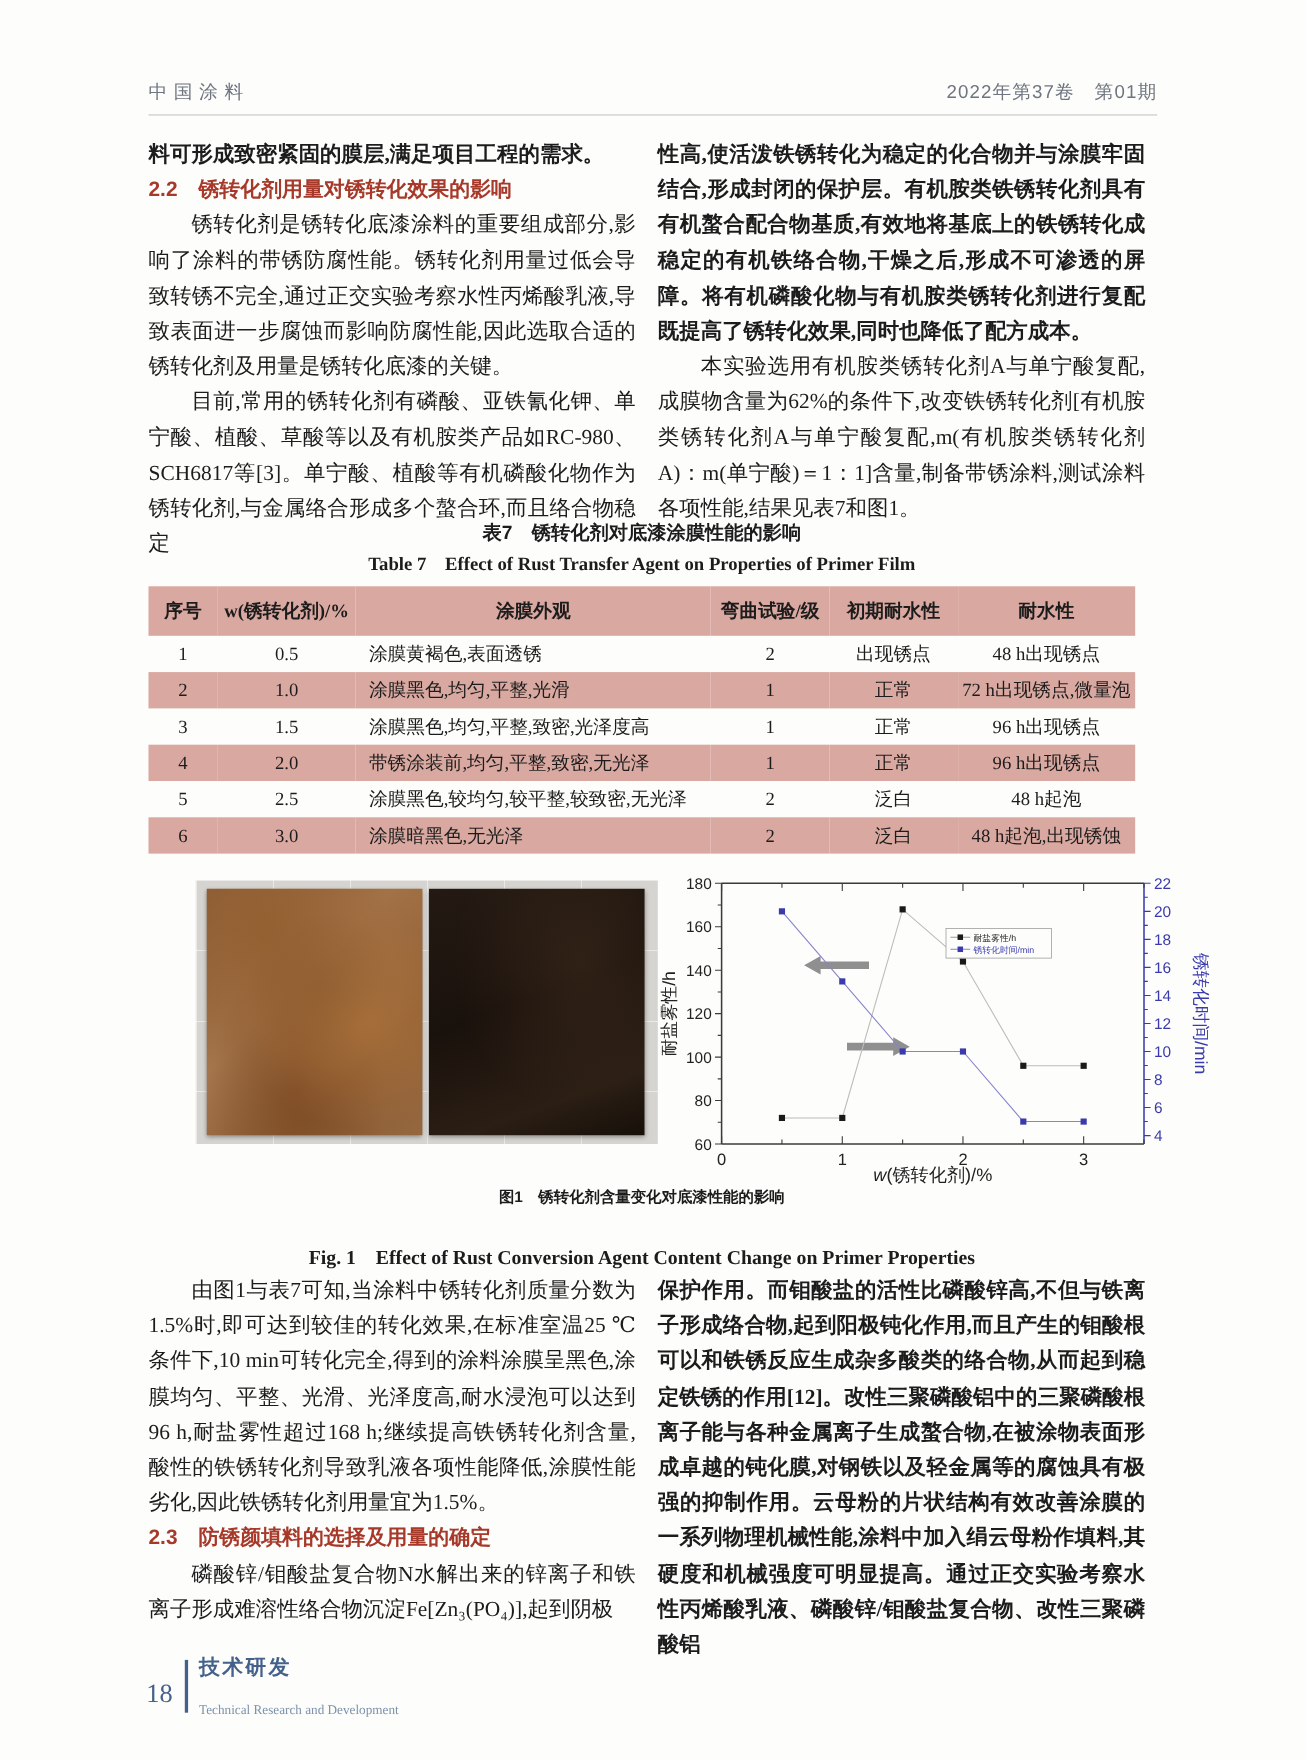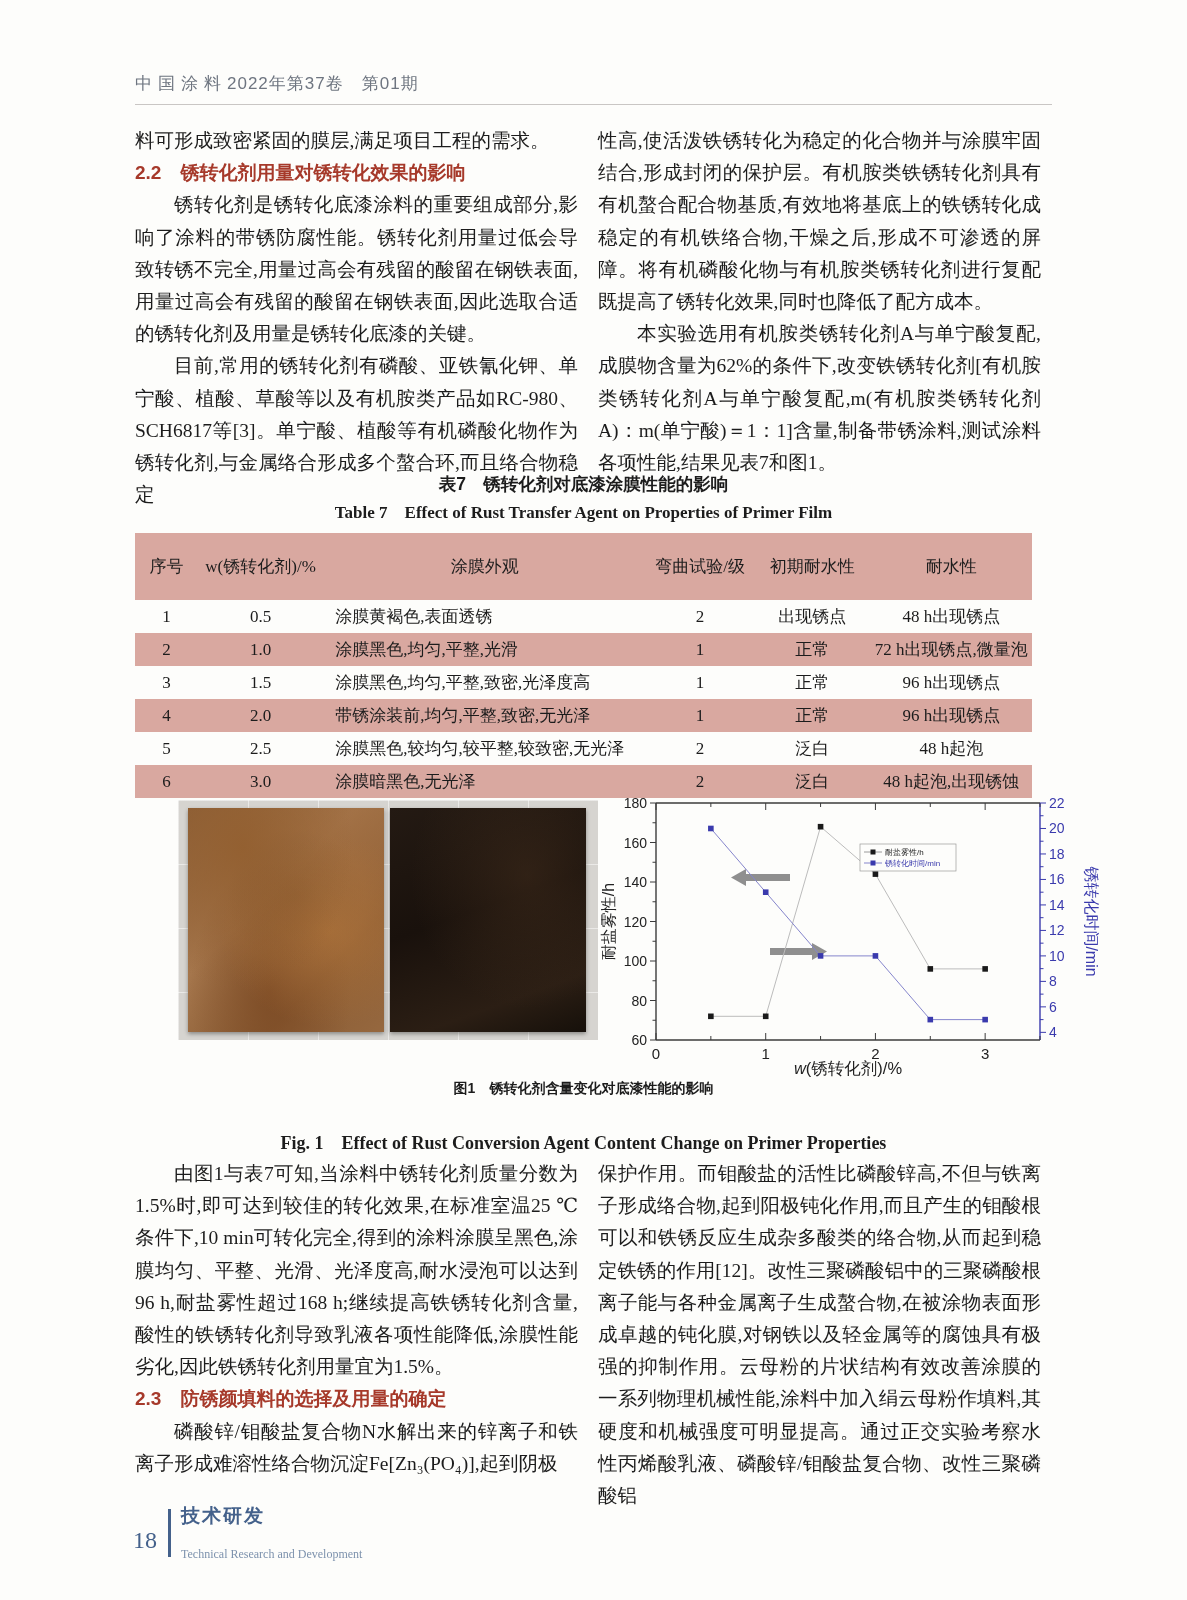--- a/index.html
+++ b/index.html
@@ -1,44 +1,44 @@
 <!DOCTYPE html>
 <html lang="zh"><head>
 <meta charset="utf-8">
 <style>
   html,body{margin:0;padding:0;background:#e9e9e9;}
   .page{position:relative;width:1187px;height:1600px;margin:0 auto;background:#fdfdfb;
         font-family:"Liberation Serif","DejaVu Serif",serif;color:#1c1c1c;overflow:hidden;}
 
   
-  .hdr{position:absolute;left:135px;top:72px;width:917px;display:flex;justify-content:flex-start;
+  .hdr{position:absolute;left:135px;top:72px;width:917px;display:flex;justify-content:space-between;
        align-items:flex-end;border-bottom:1.5px solid #c9c6c4;padding-bottom:9px;
        font-family:"Liberation Sans","DejaVu Sans",sans-serif;color:#6e7580;font-size:17px;}
   .hdr .jname{letter-spacing:6px;}
   .hdr .jissue{letter-spacing:1px;}
 
   
   .col{position:absolute;width:443px;font-size:19.5px;line-height:32.2px;text-align:justify;}
   #col-lt{left:135px;top:125px;}
   #col-rt{left:598px;top:125px;}
   #col-lb{left:135px;top:1158px;}
   #col-rb{left:598px;top:1158px;}
   .col p{margin:0;}
   .col p.ind{text-indent:2em;}
-  .col p.cont{text-indent:0;}
+  .col p.cont{text-indent:0;font-weight:bold;}
   .col p.heading{text-indent:0;color:#a6392a;font-weight:bold;
                  font-family:"Liberation Sans","DejaVu Sans",sans-serif;font-size:19px;}
 
   
   .tblwrap{position:absolute;left:135px;top:472px;width:897px;}
   .tbl-title-zh{text-align:center;font-weight:bold;font-size:17.5px;
                 font-family:"Liberation Sans","DejaVu Sans",sans-serif;}
   .tbl-title-en{text-align:center;font-weight:bold;font-size:17px;margin-top:5px;}
   table.t7{width:100%;border-collapse:collapse;margin-top:9px;font-size:17px;}
-  table.t7 th{font-weight:normal;padding:22px 3px;}
+  table.t7 th{font-weight:bold;padding:11px 3px;}
   table.t7 td{text-align:center;padding:5px 4px;}
   table.t7 td.appearance{text-align:left;padding-left:12px;}
   table.t7 thead tr{background:#d9a8a0;}
   table.t7 tbody tr:nth-child(even){background:#d9a8a0;}
 
   
   .photos{position:absolute;left:178px;top:800px;width:420px;height:240px;background:#d6d4d0;
           background-image:
             repeating-linear-gradient(to right,rgba(255,255,255,.5) 0 1px,transparent 1px 70px),
             repeating-linear-gradient(to bottom,rgba(255,255,255,.5) 0 1px,transparent 1px 64px);}
@@ -80,21 +80,21 @@
 <div class="page">
 
   <div class="hdr">
     <span class="jname">中国涂料</span>
     <span class="jissue">2022年第37卷　第01期</span>
   </div>
 
   <div class="col" id="col-lt">
       <p class="cont">料可形成致密紧固的膜层,满足项目工程的需求。</p>
       <p class="heading">2.2　锈转化剂用量对锈转化效果的影响</p>
-      <p class="ind">锈转化剂是锈转化底漆涂料的重要组成部分,影响了涂料的带锈防腐性能。锈转化剂用量过低会导致转锈不完全,用量过高会有残留的酸留在钢铁表面,用量过高会有残留的酸留在钢铁表面,因此选取合适的锈转化剂及用量是锈转化底漆的关键。</p>
+      <p class="ind">锈转化剂是锈转化底漆涂料的重要组成部分,影响了涂料的带锈防腐性能。锈转化剂用量过低会导致转锈不完全,通过正交实验考察水性丙烯酸乳液,导致表面进一步腐蚀而影响防腐性能,因此选取合适的锈转化剂及用量是锈转化底漆的关键。</p>
       <p class="ind">目前,常用的锈转化剂有磷酸、亚铁氰化钾、单宁酸、植酸、草酸等以及有机胺类产品如RC-980、SCH6817等[3]。单宁酸、植酸等有机磷酸化物作为锈转化剂,与金属络合形成多个螯合环,而且络合物稳定</p>
     </div>
   <div class="col" id="col-rt">
       <p class="cont">性高,使活泼铁锈转化为稳定的化合物并与涂膜牢固结合,形成封闭的保护层。有机胺类铁锈转化剂具有有机螯合配合物基质,有效地将基底上的铁锈转化成稳定的有机铁络合物,干燥之后,形成不可渗透的屏障。将有机磷酸化物与有机胺类锈转化剂进行复配既提高了锈转化效果,同时也降低了配方成本。</p>
       <p class="ind">本实验选用有机胺类锈转化剂A与单宁酸复配,成膜物含量为62%的条件下,改变铁锈转化剂[有机胺类锈转化剂A与单宁酸复配,m(有机胺类锈转化剂A)：m(单宁酸)＝1：1]含量,制备带锈涂料,测试涂料各项性能,结果见表7和图1。</p>
     </div>
 
   <div class="tblwrap">
     <div class="tbl-title-zh">表7　锈转化剂对底漆涂膜性能的影响</div>
     <div class="tbl-title-en">Table 7　Effect of Rust Transfer Agent on Properties of Primer Film</div>

